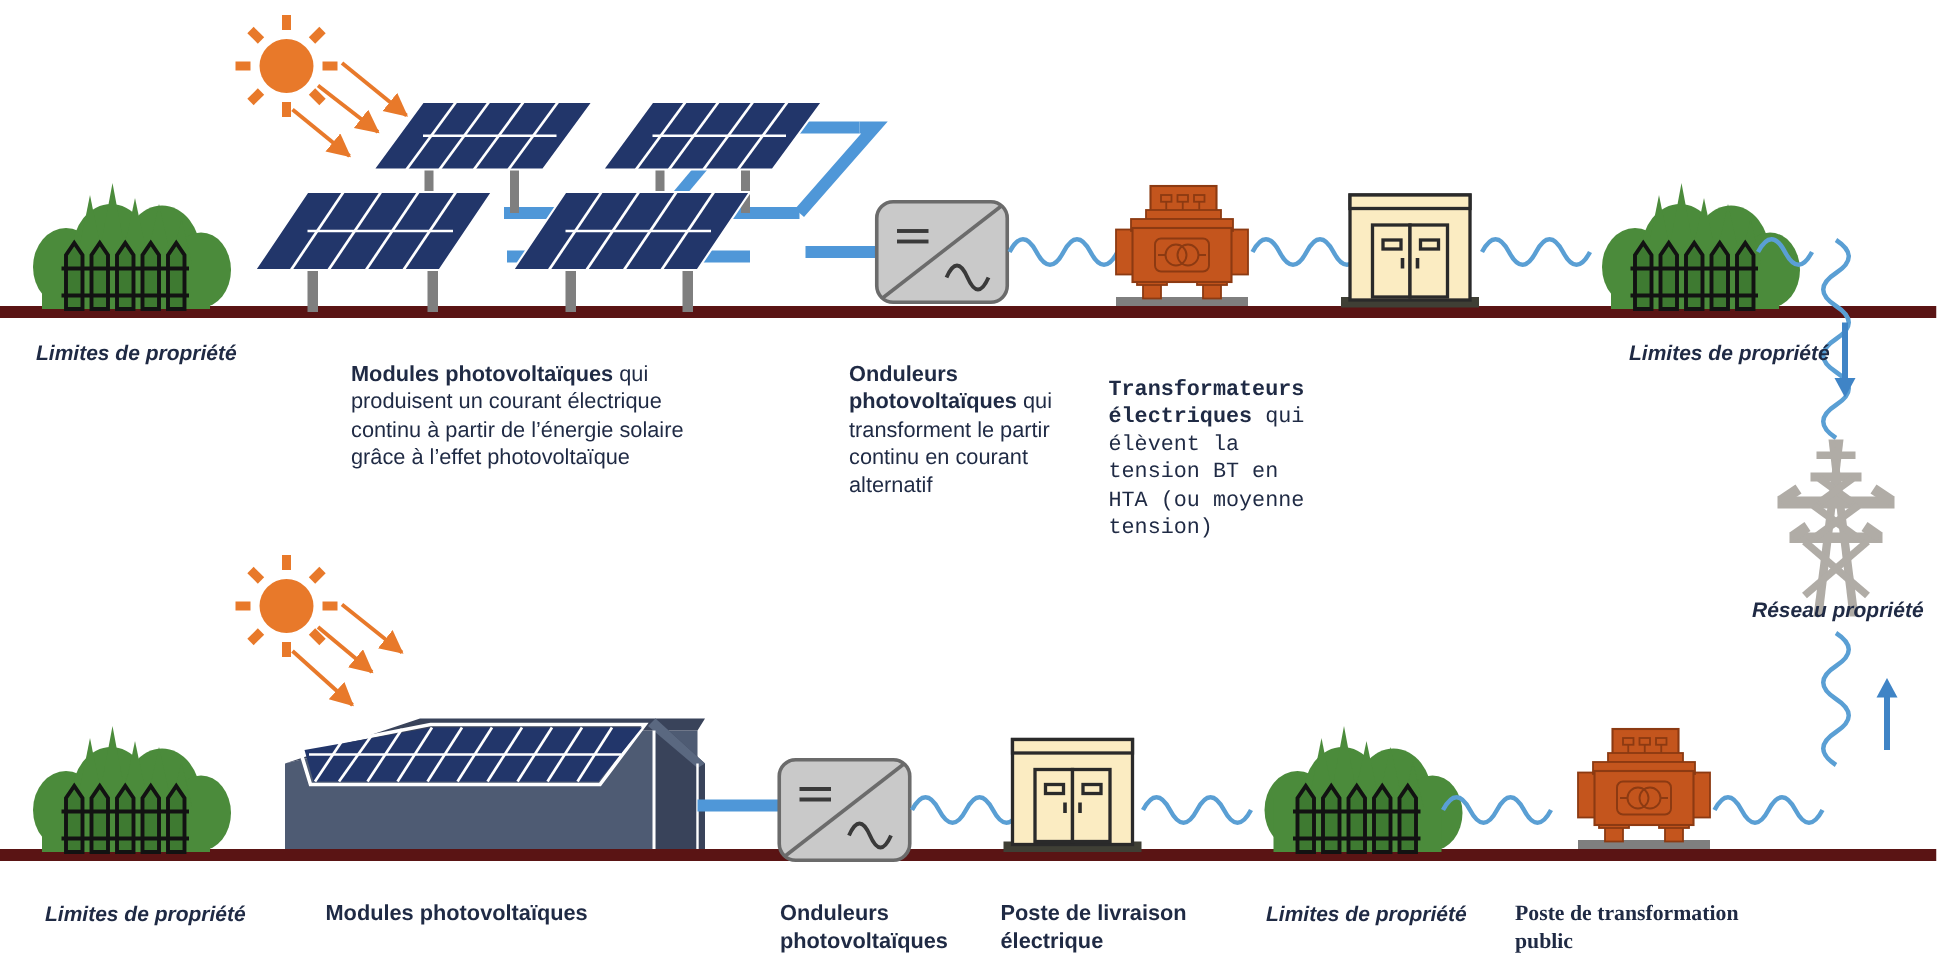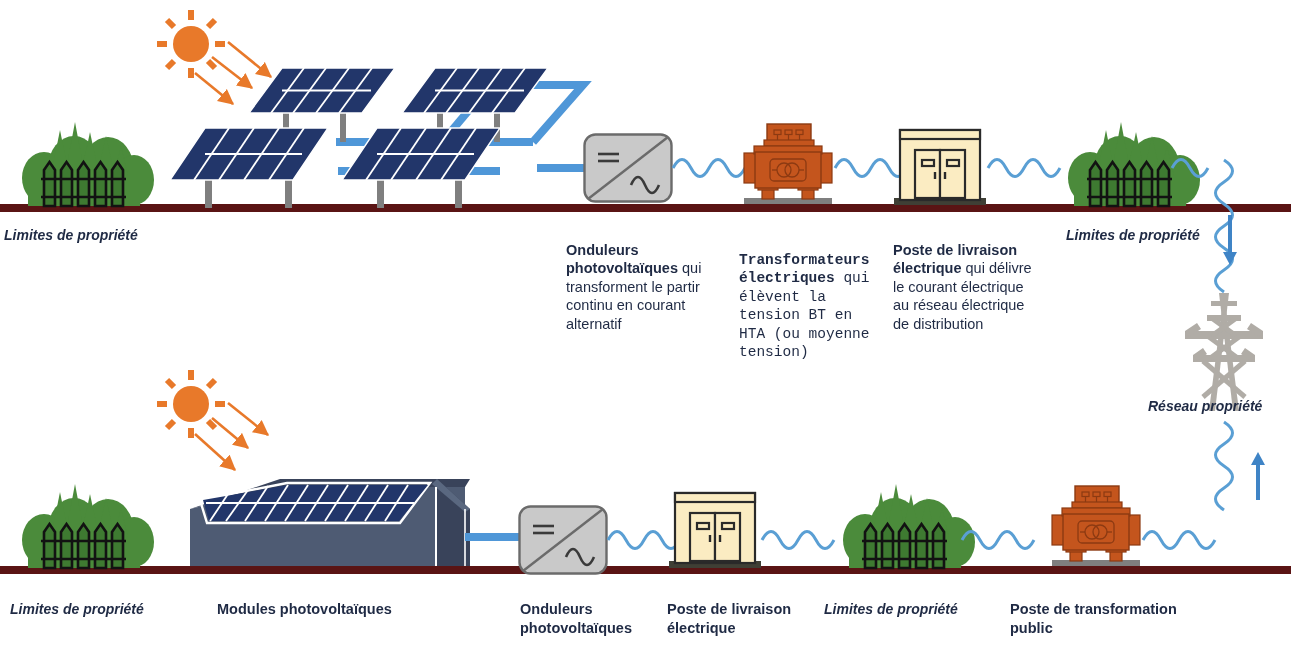--- a/index.html
+++ b/index.html
@@ -11,21 +11,21 @@
   .stage{position:absolute;inset:0;}
   svg.scene{position:absolute;left:0;top:0;width:1291px;height:647px;}
   .lbl{
     position:absolute;
     font-size:14.5px;
     line-height:18.5px;
     color:#1f2a44;
     white-space:pre-line;
   }
   .lbl b{font-weight:bold;}
-  .lbl.ital{font-style:italic;font-weight:bold;font-size:14px;}
+  .lbl.ital{font-style:italic;font-weight:bold;font-size:14px;margin-left:20px;}
   .lbl.plain{font-weight:bold;}
   .desc{font-weight:normal;}
 </style>
 </head>
 <body>
 
 <div class="stage">
 
 <svg class="scene" viewBox="0 0 1291 647">
   <defs>
@@ -328,42 +328,42 @@
   </g>
   <path d="M1143,540 q9,-17 18,0 t18,0 t18,0 t18,0" fill="none" stroke="#5a9fd4" stroke-width="3"></path>
 
   <g transform="translate(22,470)">
     <use href="#bushfence"></use>
   </g>
 </svg>
 
 <div class="lbl ital" style="left:4px;top:226px;">Limites de propriété</div>
 
+<div class="lbl" style="left:234px;top:222px;width:236px;">
+  <b>Modules photovoltaïques</b><span class="desc"> qui produisent un courant électrique continu à partir de l’énergie solaire grâce à l’effet photovoltaïque</span>
+</div>
 
 <div class="lbl" style="left:566px;top:222px;width:152px;">
   <b>Onduleurs photovoltaïques</b><span class="desc"> qui transforment le partir continu en courant alternatif</span>
 </div>
 
 <div class="lbl" style="left:739px;top:232px;width:142px;font-family:Liberation Mono, monospace;">
   <b>Transformateurs électriques</b><span class="desc"> qui élèvent la tension BT en HTA (ou moyenne tension)</span>
 </div>
 
-<div class="lbl" style="left:893px;top:222px;width:140px;">
-  <b>Poste de livraison électrique</b><span class="desc"> qui délivre le courant électrique au réseau électrique de distribution</span>
+
+<div class="lbl ital" style="left:1066px;top:226px;">Limites de propriété</div>
+
+<div class="lbl ital" style="left:1148px;top:397px;white-space:nowrap;">Réseau propriété</div>
+
+<div class="lbl ital" style="left:10px;top:600px;">Limites de propriété</div>
+
+<div class="lbl plain" style="left:217px;top:600px;width:260px;">Modules photovoltaïques</div>
+
+<div class="lbl plain" style="left:520px;top:600px;width:132px;">Onduleurs photovoltaïques</div>
+
+<div class="lbl plain" style="left:667px;top:600px;width:142px;">Poste de livraison électrique</div>
+
+<div class="lbl ital" style="left:824px;top:600px;">Limites de propriété</div>
+
+<div class="lbl plain" style="left:1010px;top:600px;width:190px;font-family:Liberation Serif, serif;">Poste de transformation public</div>
+
 </div>
 
-<div class="lbl ital" style="left:1066px;top:226px;">Limites de propriété</div>
-
-<div class="lbl ital" style="left:1148px;top:397px;white-space:nowrap;">Réseau propriété</div>
-
-<div class="lbl ital" style="left:10px;top:600px;">Limites de propriété</div>
-
-<div class="lbl plain" style="left:217px;top:600px;width:260px;">Modules photovoltaïques</div>
-
-<div class="lbl plain" style="left:520px;top:600px;width:132px;">Onduleurs photovoltaïques</div>
-
-<div class="lbl plain" style="left:667px;top:600px;width:142px;">Poste de livraison électrique</div>
-
-<div class="lbl ital" style="left:824px;top:600px;">Limites de propriété</div>
-
-<div class="lbl plain" style="left:1010px;top:600px;width:190px;">Poste de transformation public</div>
-
-</div>
-
 </body></html>

